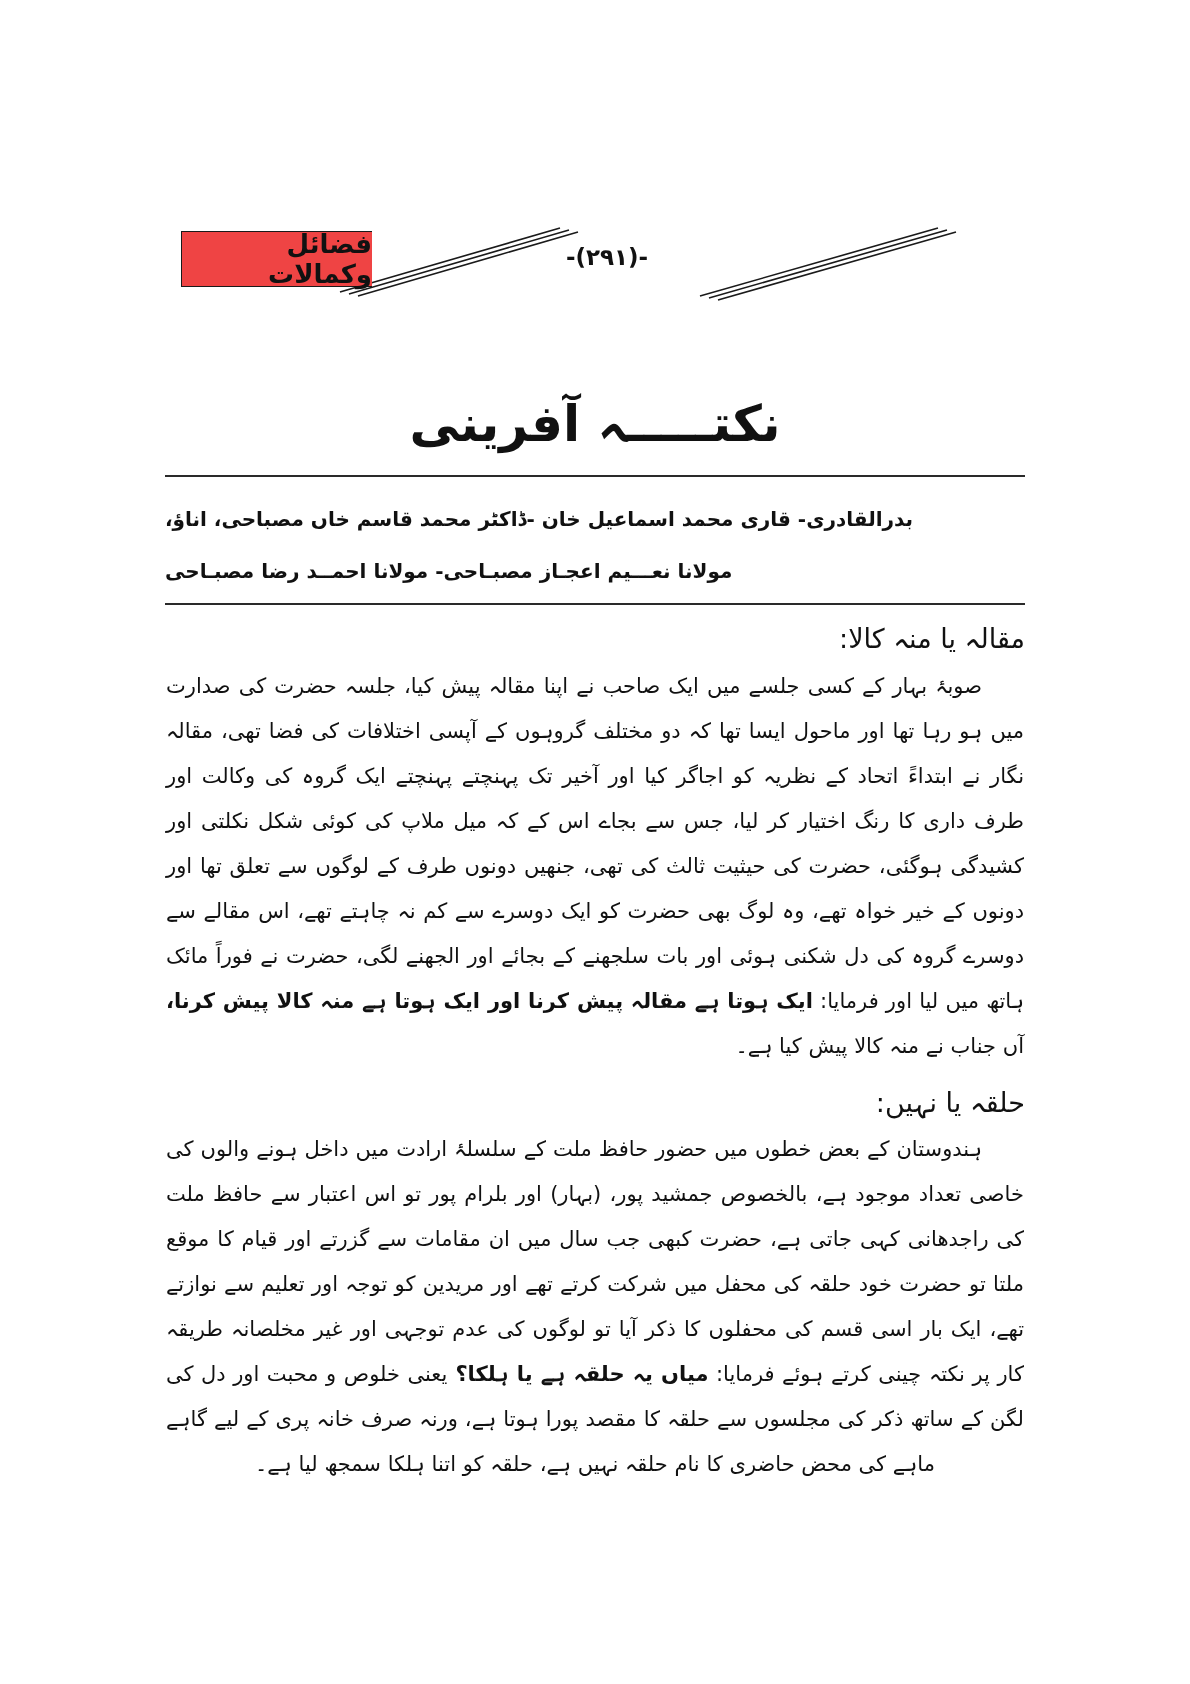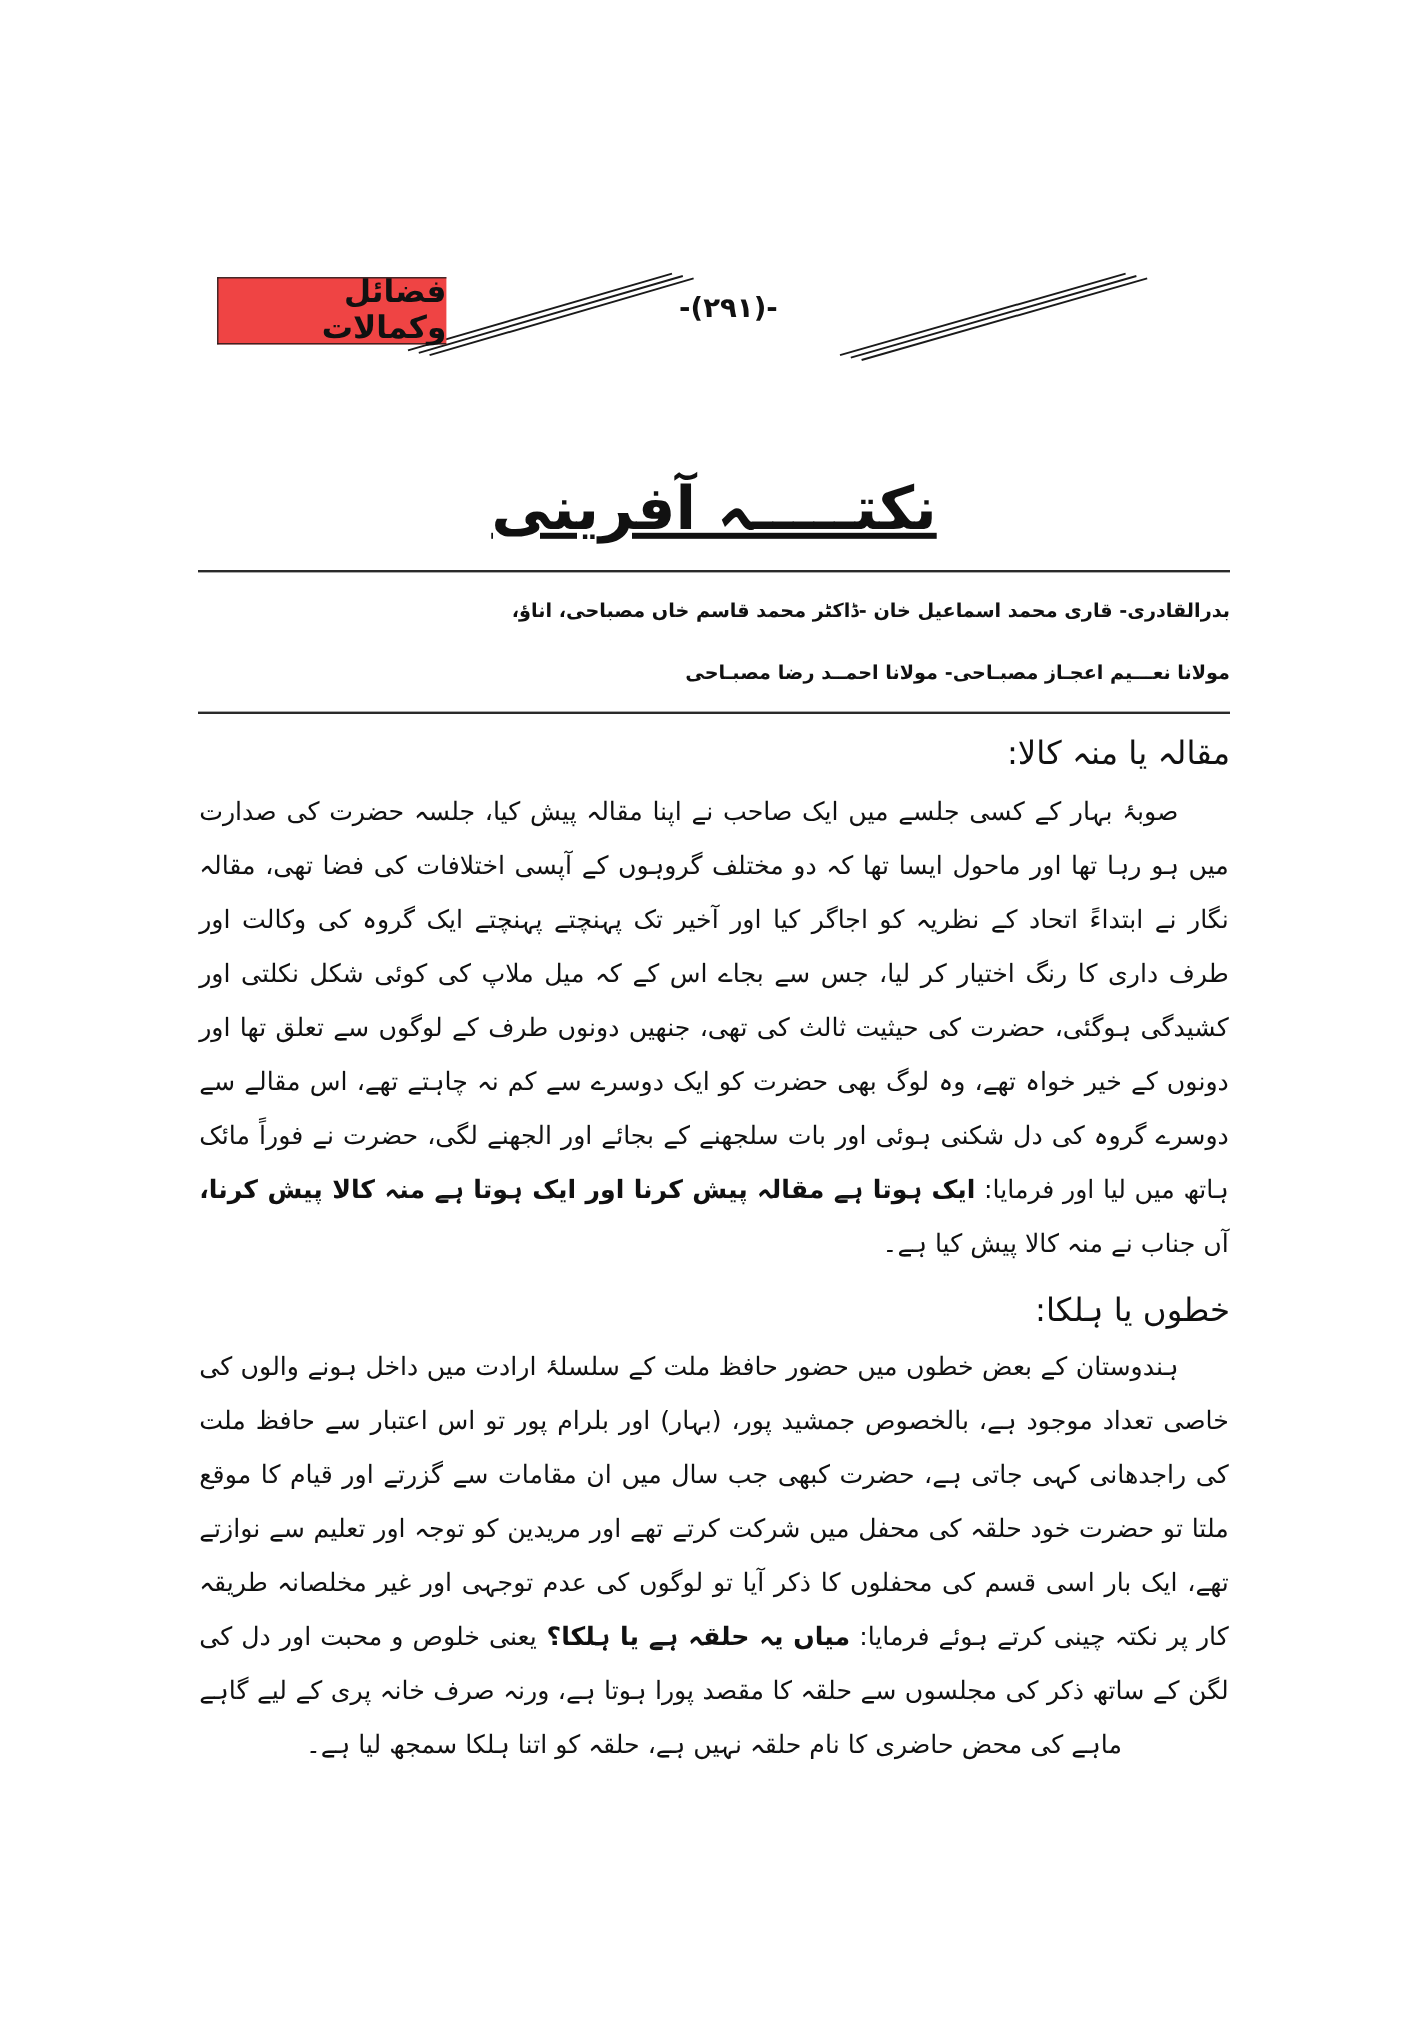--- a/index.html
+++ b/index.html
@@ -82,37 +82,36 @@
     left: 165px;
     width: 860px;
   }
 
   .doc-title {
     margin-top: 72px;
     text-align: center;
     font-size: 50px;
     font-weight: 700;
     line-height: 1.4;
-    text-decoration: underline;
   }
 
   .rule {
     border: none;
     border-top: 2px solid #2a2a2a;
     margin: 0;
   }
   .rule.top-rule { margin-top: 16px; }
   .rule.bottom-rule { margin-top: 6px; }
 
   .authors {
-    text-align: right;
-    font-size: 16px;
+    text-align: left;
+    font-size: 20px;
     font-weight: 700;
     line-height: 52px;
-    padding-top: 6px;
+    padding-top: 16px;
   }
 
   .section-heading {
     font-size: 27px;
     font-weight: 400;
     text-align: right;
     margin: 14px 0 4px 0;
     line-height: 1.5;
   }
 
@@ -167,20 +166,20 @@
     </div>
 
     <hr class="rule bottom-rule">
 
     <div class="section-heading">مقالہ یا منہ کالا:</div>
 
     <p class="body-para">
       <span class="run">صوبۂ بہار کے کسی جلسے میں ایک صاحب نے اپنا مقالہ پیش کیا، جلسہ حضرت کی صدارت میں ہو رہا تھا اور ماحول ایسا تھا کہ دو مختلف گروہوں کے آپسی اختلافات کی فضا تھی، مقالہ نگار نے ابتداءً اتحاد کے نظریہ کو اجاگر کیا اور آخیر تک پہنچتے پہنچتے ایک گروہ کی وکالت اور طرف داری کا رنگ اختیار کر لیا، جس سے بجاے اس کے کہ میل ملاپ کی کوئی شکل نکلتی اور کشیدگی ہوگئی، حضرت کی حیثیت ثالث کی تھی، جنھیں دونوں طرف کے لوگوں سے تعلق تھا اور دونوں کے خیر خواہ تھے، وہ لوگ بھی حضرت کو ایک دوسرے سے کم نہ چاہتے تھے، اس مقالے سے دوسرے گروہ کی دل شکنی ہوئی اور بات سلجھنے کے بجائے اور الجھنے لگی، حضرت نے فوراً مائک ہاتھ میں لیا اور فرمایا: </span><span class="run bold">ایک ہوتا ہے مقالہ پیش کرنا اور ایک ہوتا ہے منہ کالا پیش کرنا، </span><span class="run">آں جناب نے منہ کالا پیش کیا ہے۔</span>
     </p>
 
-    <div class="section-heading">خطوں یا ہلکا:</div>
+    <div class="section-heading">حلقہ یا نہیں:</div>
 
     <p class="body-para center-last">
       <span class="run">ہندوستان کے بعض خطوں میں حضور حافظ ملت کے سلسلۂ ارادت میں داخل ہونے والوں کی خاصی تعداد موجود ہے، بالخصوص جمشید پور، (بہار) اور بلرام پور تو اس اعتبار سے حافظ ملت کی راجدھانی کہی جاتی ہے، حضرت کبھی جب سال میں ان مقامات سے گزرتے اور قیام کا موقع ملتا تو حضرت خود حلقہ کی محفل میں شرکت کرتے تھے اور مریدین کو توجہ اور تعلیم سے نوازتے تھے، ایک بار اسی قسم کی محفلوں کا ذکر آیا تو لوگوں کی عدم توجہی اور غیر مخلصانہ طریقہ کار پر نکتہ چینی کرتے ہوئے فرمایا: </span><span class="run bold">میاں یہ حلقہ ہے یا ہلکا؟ </span><span class="run">یعنی خلوص و محبت اور دل کی لگن کے ساتھ ذکر کی مجلسوں سے حلقہ کا مقصد پورا ہوتا ہے، ورنہ صرف خانہ پری کے لیے گاہے ماہے کی محض حاضری کا نام حلقہ نہیں ہے، حلقہ کو اتنا ہلکا سمجھ لیا ہے۔</span>
     </p>
 
   </div>
 </div>
 
 </body></html>

